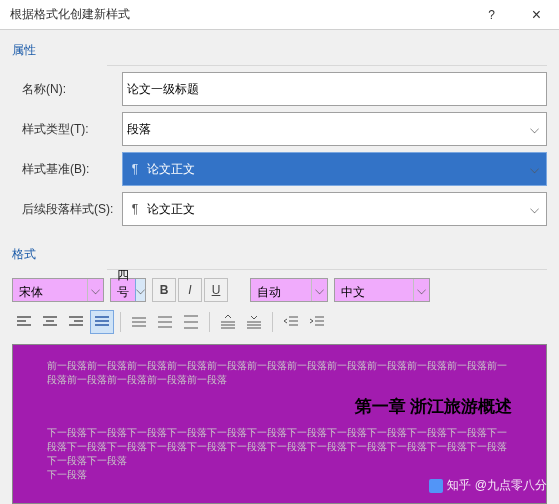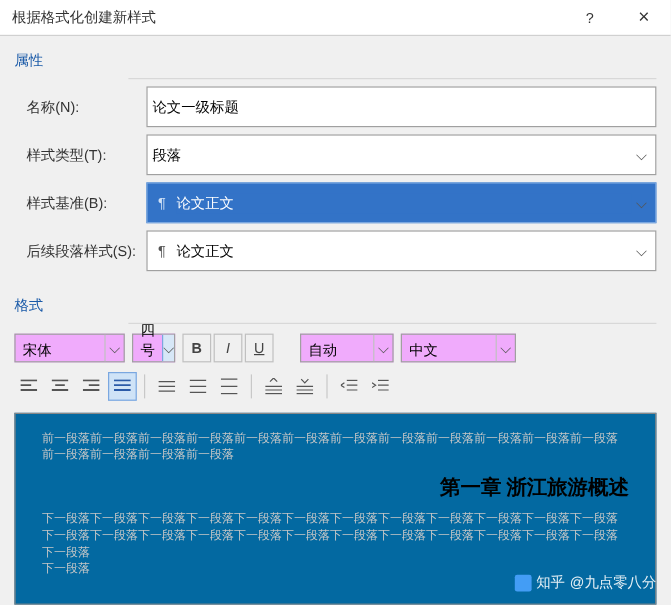--- a/index.html
+++ b/index.html
@@ -25,21 +25,21 @@
 .small-combo{height:24px;border:1px solid #a0a0a0;background:#f0abfc;display:flex;align-items:flex-end}
 .small-combo .val{padding:0 6px;flex:1}
 .small-combo .arrow{width:16px;border-left:1px solid #c0c0c0;height:100%;display:flex;align-items:center;justify-content:center;color:#555}
 .arrow.hl{background:#d7e7f7;border-left:1px solid #7aa7e0}
 .ico-btn{width:24px;height:24px;border:1px solid transparent;display:flex;align-items:center;justify-content:center;color:#444}
 .ico-btn.bordered{border:1px solid #c0c0c0}
 .ico-btn.active{background:#cfe3f7;border:1px solid #7aa7e0}
 .group{display:flex;gap:2px;align-items:center}
 .sep{width:1px;height:20px;background:#c8c8c8;margin:0 4px}
 .para-row{display:flex;align-items:center;gap:2px;margin:4px 0 10px 0}
-.preview{border:1px solid #888;background:#0369a1;height:160px;padding:14px 22px;overflow:hidden}
+.preview{border:1px solid #888;background:#a21caf;height:160px;padding:14px 34px;overflow:hidden}
 .ghost{color:#c7c7c7;font-size:10px;line-height:14px;word-break:break-all}
 .sample{font-family:SimSun,serif;font-weight:bold;font-size:17px;text-align:right;margin:8px 0;color:#000}
 .watermark{position:absolute;right:12px;bottom:10px;color:#fff;font-size:12px;display:flex;align-items:center;gap:4px;opacity:.9}
 .wm-icon{width:14px;height:14px;background:#4aa3ff;border-radius:2px;display:inline-block}
 svg{display:block}
 </style>
 </head>
 <body>
 
 <div class="titlebar">

